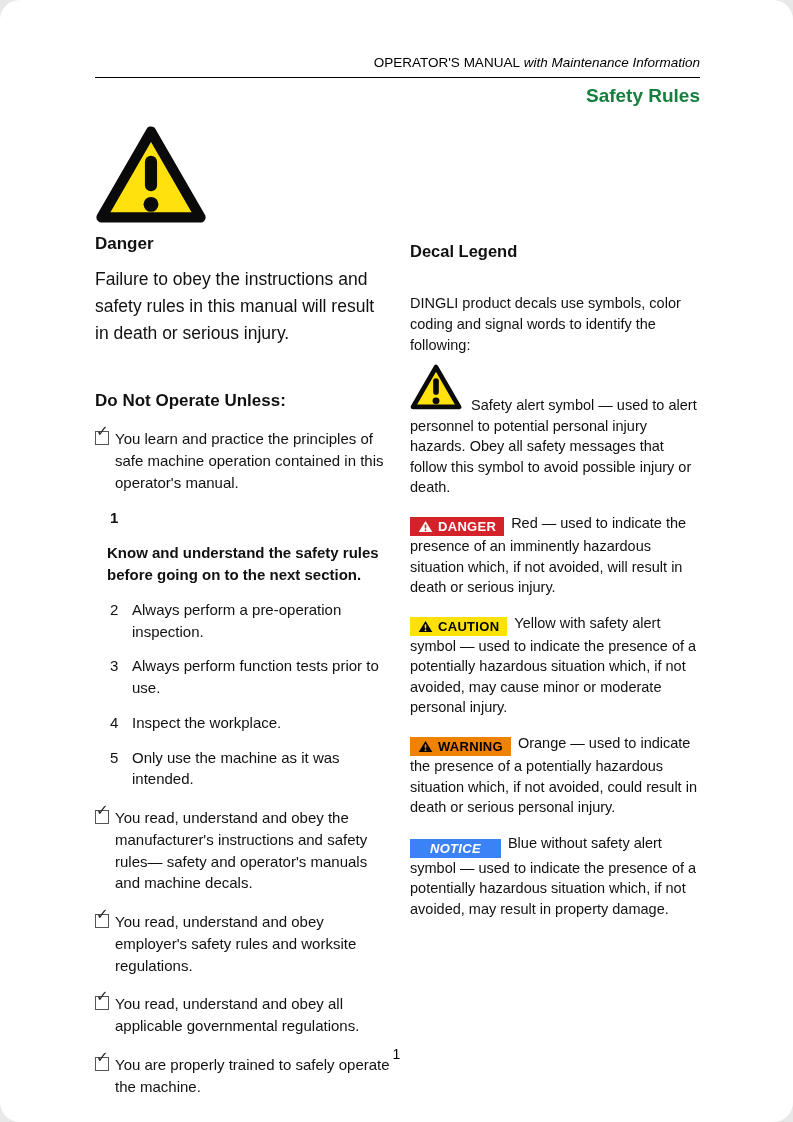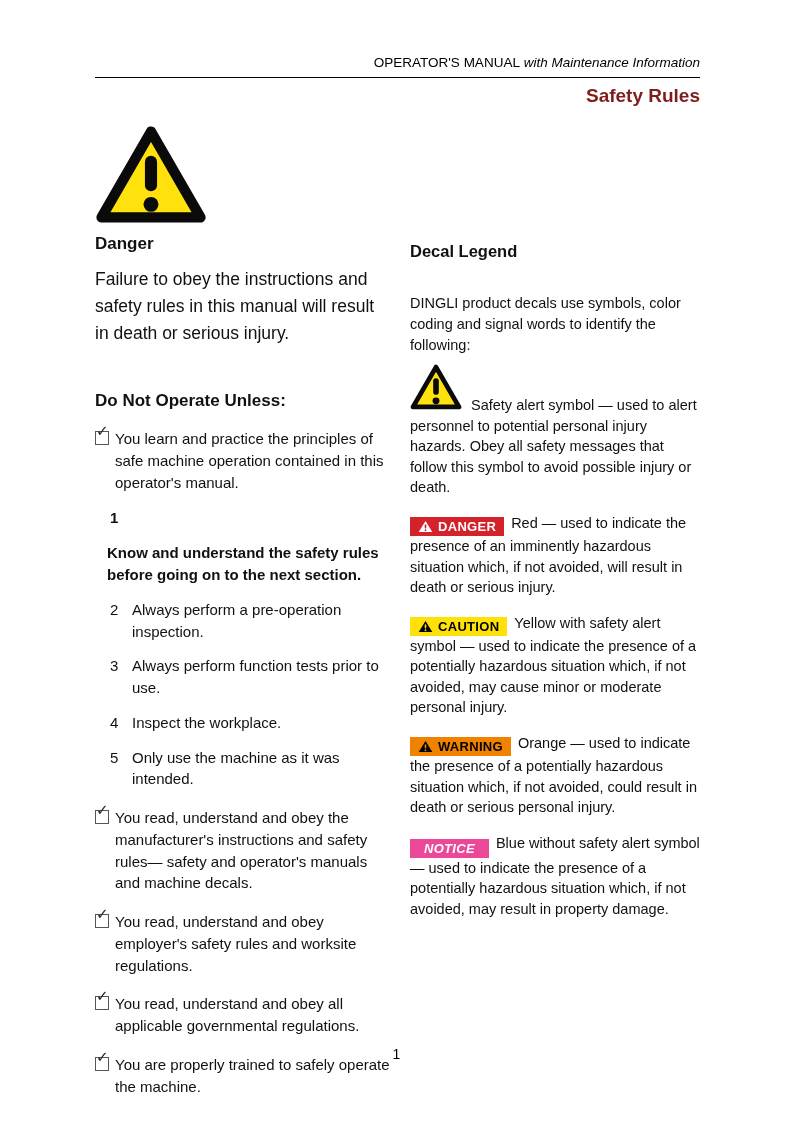--- a/index.html
+++ b/index.html
@@ -6,28 +6,29 @@
   * { margin:0; padding:0; box-sizing:border-box; }
   html,body { background:#e8e8e8; }
   .page {
     position:relative;
     width:793px; height:1122px;
     margin:0 auto;
     background:#ffffff;
     font-family:"Liberation Sans", sans-serif;
     color:#111;
     overflow:hidden;
+    border-radius:20px;
   }
 
   
   .header { position:absolute; left:95px; right:93px; top:55px; text-align:right; }
   .header-line { font-size:13.5px; color:#000; }
   .header-line .italic { font-style:italic; }
   .header-rule { border:none; border-top:1.6px solid #000; margin-top:7px; }
-  .page-title { font-size:19px; font-weight:bold; margin-top:7px; color:#7f1d1d; }
+  .page-title { font-size:19px; font-weight:bold; margin-top:7px; color:#15803d; }
 
   
   .col-left  { position:absolute; left:95px;  top:125px; width:297px; }
   .col-right { position:absolute; left:410px; top:242px; width:293px; }
 
   
   .big-triangle { display:block; margin:0 0 10px 0; }
   .danger-heading { font-size:17px; font-weight:bold; margin-top:10px; }
   .danger-paragraph { font-size:17.5px; line-height:1.55; margin-top:12px; }
   .section-heading { font-size:17px; font-weight:bold; margin-top:44px; }
@@ -60,21 +61,21 @@
   .badge {
     display:inline-flex; align-items:center; gap:5px;
     padding:3px 8px; margin-right:7px;
     font-size:13px; font-weight:bold; letter-spacing:0.3px;
     vertical-align:-5px; line-height:1;
   }
   .badge-tri { width:15px; height:13px; display:block; }
   .badge.danger  { background:#d3222a; color:#ffffff; }
   .badge.warning { background:#ef8200; color:#000000; }
   .badge.caution { background:#ffe10a; color:#000000; }
-  .badge.notice  { background:#ec4899; color:#ffffff; font-style:italic; padding:3px 14px; }
+  .badge.notice  { background:#3b82f6; color:#ffffff; font-style:italic; padding:3px 20px; }
 
   
   .footer {
     position:absolute; left:0; right:0; top:1046px;
     text-align:center; font-size:14px; color:#000;
   }
 </style>
 </head>
 <body>
 

